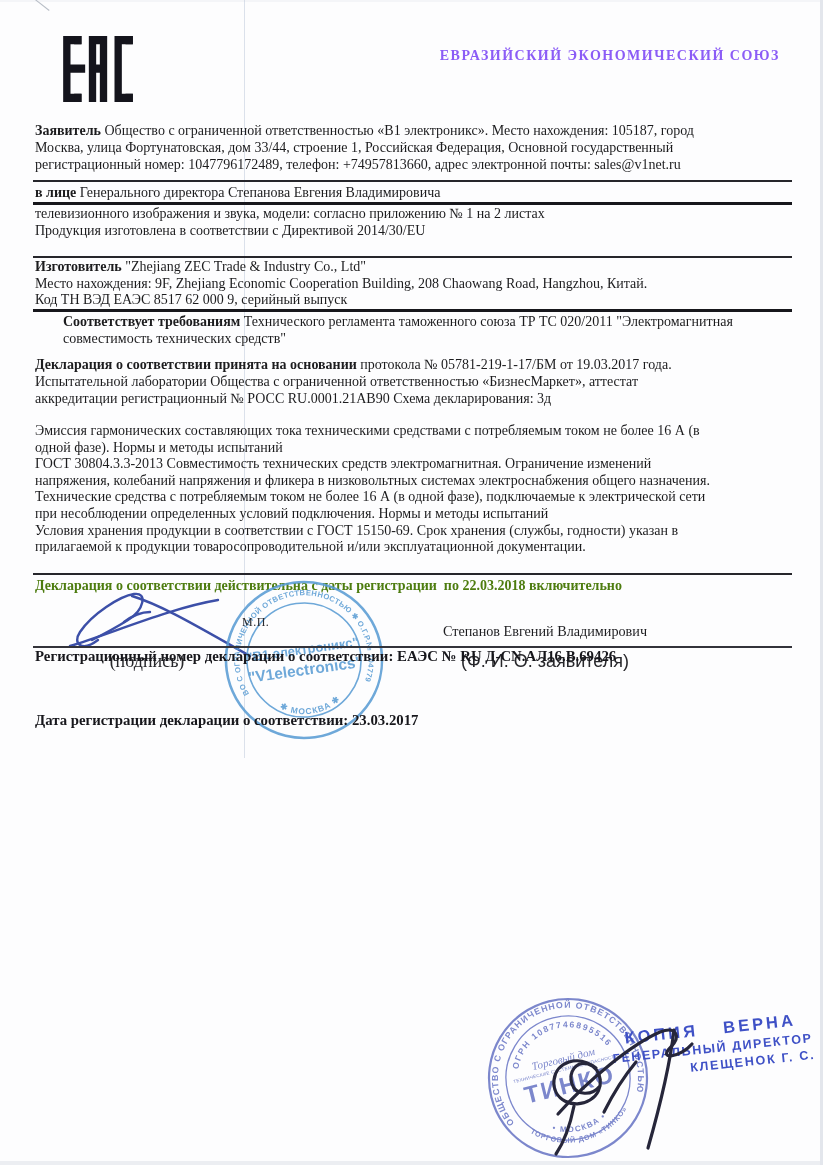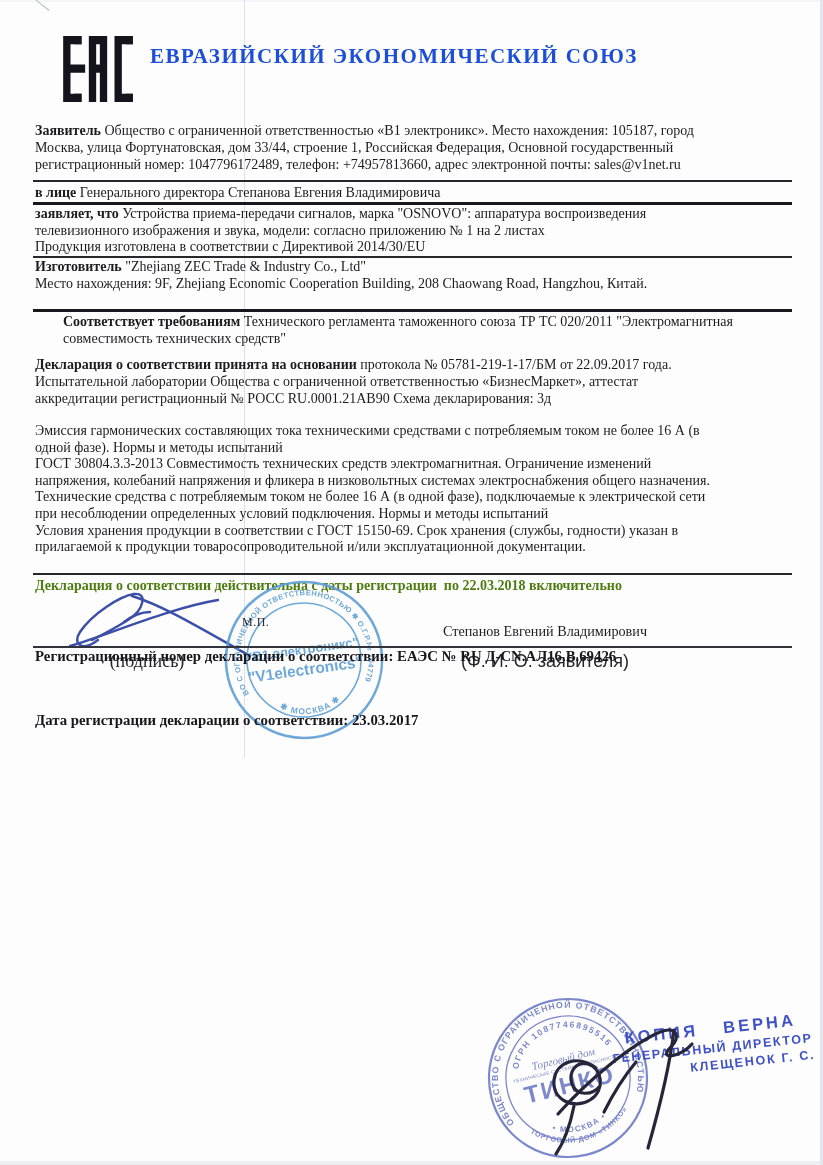--- a/index.html
+++ b/index.html
@@ -7,22 +7,22 @@
     position:relative;
     width:823px;height:1165px;
     background:#fdfdfe;
     font-family:"Liberation Serif",serif;
     color:#1d1d20;
     overflow:hidden;
     box-shadow:inset -3px 0 0 #e3e6ec, inset 0 -4px 0 #eceef2, inset 0 2px 0 #f4f5f8;
   }
   
   .eac-logo{position:absolute;left:62px;top:36px;width:72px;height:66px;}
-  .title{position:absolute;left:150px;top:44px;width:630px;text-align:left;
-         font-weight:bold;font-size:21px;letter-spacing:1.5px;color:#1d4ed8;line-height:24px;}
+  .title{position:absolute;left:150px;top:44px;width:630px;text-align:right;
+         font-weight:bold;font-size:14px;letter-spacing:1.5px;color:#8b5cf6;line-height:24px;}
   .title .t2{letter-spacing:2px;}
   
   .row{position:absolute;left:35px;width:757px;font-size:14px;color:#1c1c1e;}
   .row .b{font-weight:bold;}
   .line{white-space:pre-wrap;}
   .hr{position:absolute;left:33px;width:759px;background:#26262b;}
   
   .scanline{position:absolute;left:244px;top:0;width:1px;height:758px;background:#b9c6d8;opacity:.5;}
   .corner-mark{position:absolute;left:26px;top:2px;width:26px;height:1px;background:#9aa3ae;transform:rotate(38deg);opacity:.7;}
   
@@ -72,39 +72,39 @@
     <div class="line">регистрационный номер: 1047796172489, телефон: +74957813660, адрес электронной почты: sales@v1net.ru</div>
   </div>
   <div class="hr" style="top:180px;height:2px;"></div>
 
   <div class="row" style="top:184px;line-height:17px;">
     <div class="line"><span class="b">в лице</span><span> Генерального директора Степанова Евгения Владимировича</span></div>
   </div>
   <div class="hr" style="top:202px;height:3px;background:#17171c;"></div>
 
   <div class="row" style="top:206px;line-height:16.6px;">
-    <div class="line"><span class="b">заявляет, что</span><span> Устройства приема-передачи сигналов, марка "OSNOVO": аппаратура воспроизведения</span></div>
     <div class="line">телевизионного изображения и звука, модели: согласно приложению № 1 на 2 листах</div>
     <div class="line">Продукция изготовлена в соответствии с Директивой 2014/30/EU</div>
   </div>
   <div class="hr" style="top:256px;height:2px;"></div>
 
   <div class="row" style="top:259px;line-height:16.6px;">
     <div class="line"><span class="b">Изготовитель</span><span> "Zhejiang ZEC Trade &amp; Industry Co., Ltd"</span></div>
     <div class="line">Место нахождения: 9F, Zhejiang Economic Cooperation Building, 208 Chaowang Road, Hangzhou, Китай.</div>
+    <div class="line">Код ТН ВЭД ЕАЭС 8517 62 000 9, серийный выпуск</div>
   </div>
   <div class="hr" style="top:309px;height:3px;background:#17171c;"></div>
 
   <div class="row" style="top:313px;line-height:17px;margin-left:28px;">
     <div class="line"><span class="b">Соответствует требованиям</span><span> Технического регламента таможенного союза ТР ТС 020/2011 "Электромагнитная</span></div>
     <div class="line">совместимость технических средств"</div>
   </div>
 
   <div class="row" style="top:356px;line-height:17px;">
-    <div class="line"><span class="b">Декларация о соответствии принята на основании</span><span> протокола № 05781-219-1-17/БМ от 22.09.2017 года.</span></div>
+    <div class="line"><span class="b">Декларация о соответствии принята на основании</span><span> протокола № 05781-219-1-17/БМ от 19.03.2017 года.</span></div>
     <div class="line">Испытательной лаборатории Общества с ограниченной ответственностью «БизнесМаркет», аттестат</div>
     <div class="line">аккредитации регистрационный № РОСС RU.0001.21АВ90 Схема декларирования: 3д</div>
   </div>
 
   <div class="row" style="top:423px;line-height:16.6px;">
     <div class="line">Эмиссия гармонических составляющих тока техническими средствами с потребляемым током не более 16 А (в</div>
     <div class="line">одной фазе). Нормы и методы испытаний</div>
     <div class="line">ГОСТ 30804.3.3-2013 Совместимость технических средств электромагнитная. Ограничение изменений</div>
     <div class="line">напряжения, колебаний напряжения и фликера в низковольтных системах электроснабжения общего назначения.</div>
     <div class="line">Технические средства с потребляемым током не более 16 А (в одной фазе), подключаемые к электрической сети</div>

